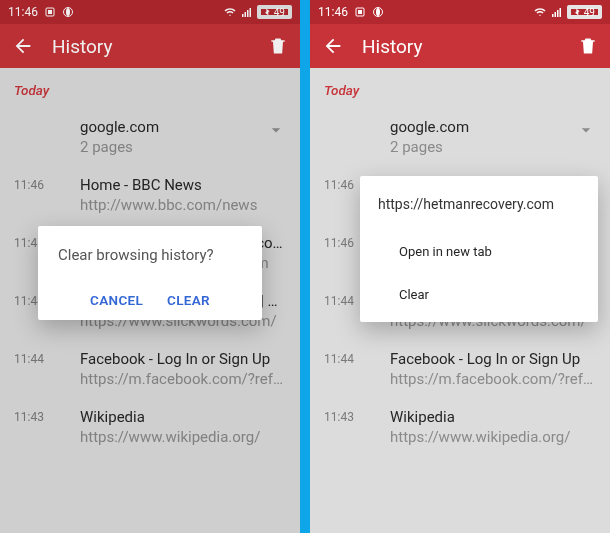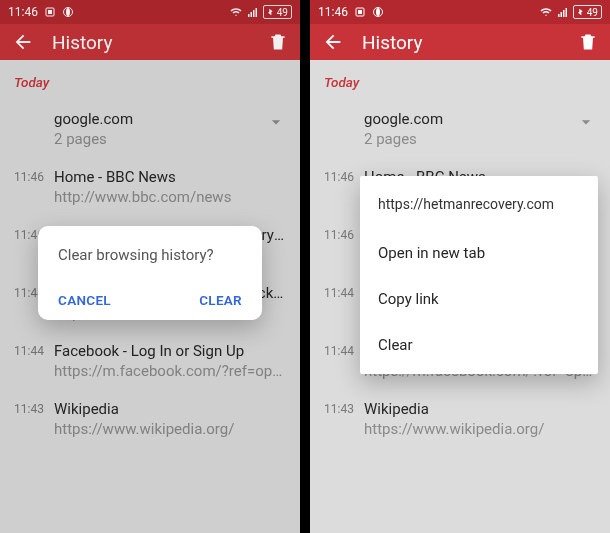--- a/index.html
+++ b/index.html
@@ -1,50 +1,50 @@
 <!DOCTYPE html>
 <html><head>
 <meta charset="utf-8">
 <style>
   * { box-sizing: border-box; margin: 0; padding: 0; font-family: Roboto, Arial, sans-serif; }
   body { background: #fff; width: 610px; height: 533px; overflow: hidden; }
-  .container { display: flex; gap: 10px; background: #000000; }
+  .container { display: flex; gap: 10px; background: #0ea5e9; }
   .phone { width: 300px; height: 533px; background: #DCDCDC; position: relative; overflow: hidden; }
   
   .statusbar { height: 24px; background: #B3282E; color: #fff; display: flex; align-items: center; padding: 0 8px; font-size: 12px; }
   .statusbar .left { display: flex; align-items: center; gap: 6px; }
   .statusbar .right { margin-left: auto; display: flex; align-items: center; gap: 4px; }
-  .battery-box { display: inline-flex; align-items: center; border: 1px solid #e5e5e5; border-radius: 2px; padding: 1px 3px; height: 14px; font-size: 10px; }
-  
-  .appbar { height: 36px; background: #C73339; color: #fff; display: flex; align-items: center; padding: 0 12px; }
+  .battery-box { display: inline-flex; align-items: center; border: 4px solid #e5e5e5; border-radius: 2px; padding: 1px 3px; height: 14px; font-size: 10px; }
+  
+  .appbar { height: 44px; background: #C73339; color: #fff; display: flex; align-items: center; padding: 0 12px; }
   .appbar .title { font-size: 19px; font-weight: 400; margin-left: 18px; }
   .appbar .trash { margin-left: auto; }
   
   .content { background: #DCDCDC; padding: 0; position: relative; }
   .section-header { color: #C73339; font-size: 13.5px; font-weight: 500; padding: 14px 14px 10px; font-style: italic; }
   
   .entry { display: flex; padding: 10px 14px 10px 14px; align-items: flex-start; }
   .entry .time { width: 40px; font-size: 12px; color: #7a7a7a; padding-top: 2px; flex-shrink: 0; }
-  .entry .body { flex: 1; min-width: 0; }
+  .entry .body { flex: 1; min-width: 0; margin-left: 26px; }
   .entry .title-line { font-size: 15px; color: #262626; white-space: nowrap; overflow: hidden; text-overflow: ellipsis; }
   .entry .sub-line { font-size: 15px; color: #8a8a8a; margin-top: 2px; white-space: nowrap; overflow: hidden; text-overflow: ellipsis; }
   .entry .chev { color: #8a8a8a; padding-top: 2px; }
   .entry.group .time { }
   
   .scrim { position: absolute; inset: 0; background: rgba(0,0,0,0.06); }
   
-  .dialog { position: absolute; background: #fff; border-radius: 10px; box-shadow: 0 8px 24px rgba(0,0,0,0.25); }
+  .dialog { position: absolute; background: #fff; border-radius: 2px; box-shadow: 0 8px 24px rgba(0,0,0,0.25); }
   .dialog.clear { left: 38px; right: 38px; top: 226px; padding: 20px 20px 8px; }
   .dialog.clear .msg { font-size: 15px; color: #555; }
-  .dialog.clear .actions { display: flex; justify-content: space-between; gap: 24px; margin-top: 24px; padding: 4px 0; }
+  .dialog.clear .actions { display: flex; justify-content: center; gap: 24px; margin-top: 24px; padding: 4px 0; }
   .dialog.clear .actions span { color: #3367D6; font-size: 13.5px; font-weight: 600; letter-spacing: 0.3px; cursor: pointer; }
   
   .menu { position: absolute; left: 50px; right: 12px; top: 176px; background: #fff; border-radius: 2px; box-shadow: 0 8px 24px rgba(0,0,0,0.25); padding: 6px 0; }
   .menu .menu-title { padding: 14px 18px 18px; font-size: 14px; color: #333; }
-  .menu .menu-item { padding: 14px 18px; font-size: 15px; color: #262626; cursor: pointer; }
+  .menu .menu-item { padding: 14px 18px; font-size: 13px; color: #262626; cursor: pointer; margin-left: 21px; }
   
   svg { display: block; }
 </style>
 </head>
 <body>
 
 <div class="container">
 
   <div class="phone">
     <div class="statusbar">
@@ -266,18 +266,17 @@
         <div class="body">
           <div class="title-line">Wikipedia</div>
           <div class="sub-line">https://www.wikipedia.org/</div>
         </div>
       </div>
     </div>
 
     <div class="menu">
       <div class="menu-title">https://hetmanrecovery.com</div>
       <div class="menu-item">Open in new tab</div>
-      <div class="menu-item">Copy link</div>
       <div class="menu-item">Clear</div>
     </div>
   </div>
 
 </div>
 
 </body></html>

